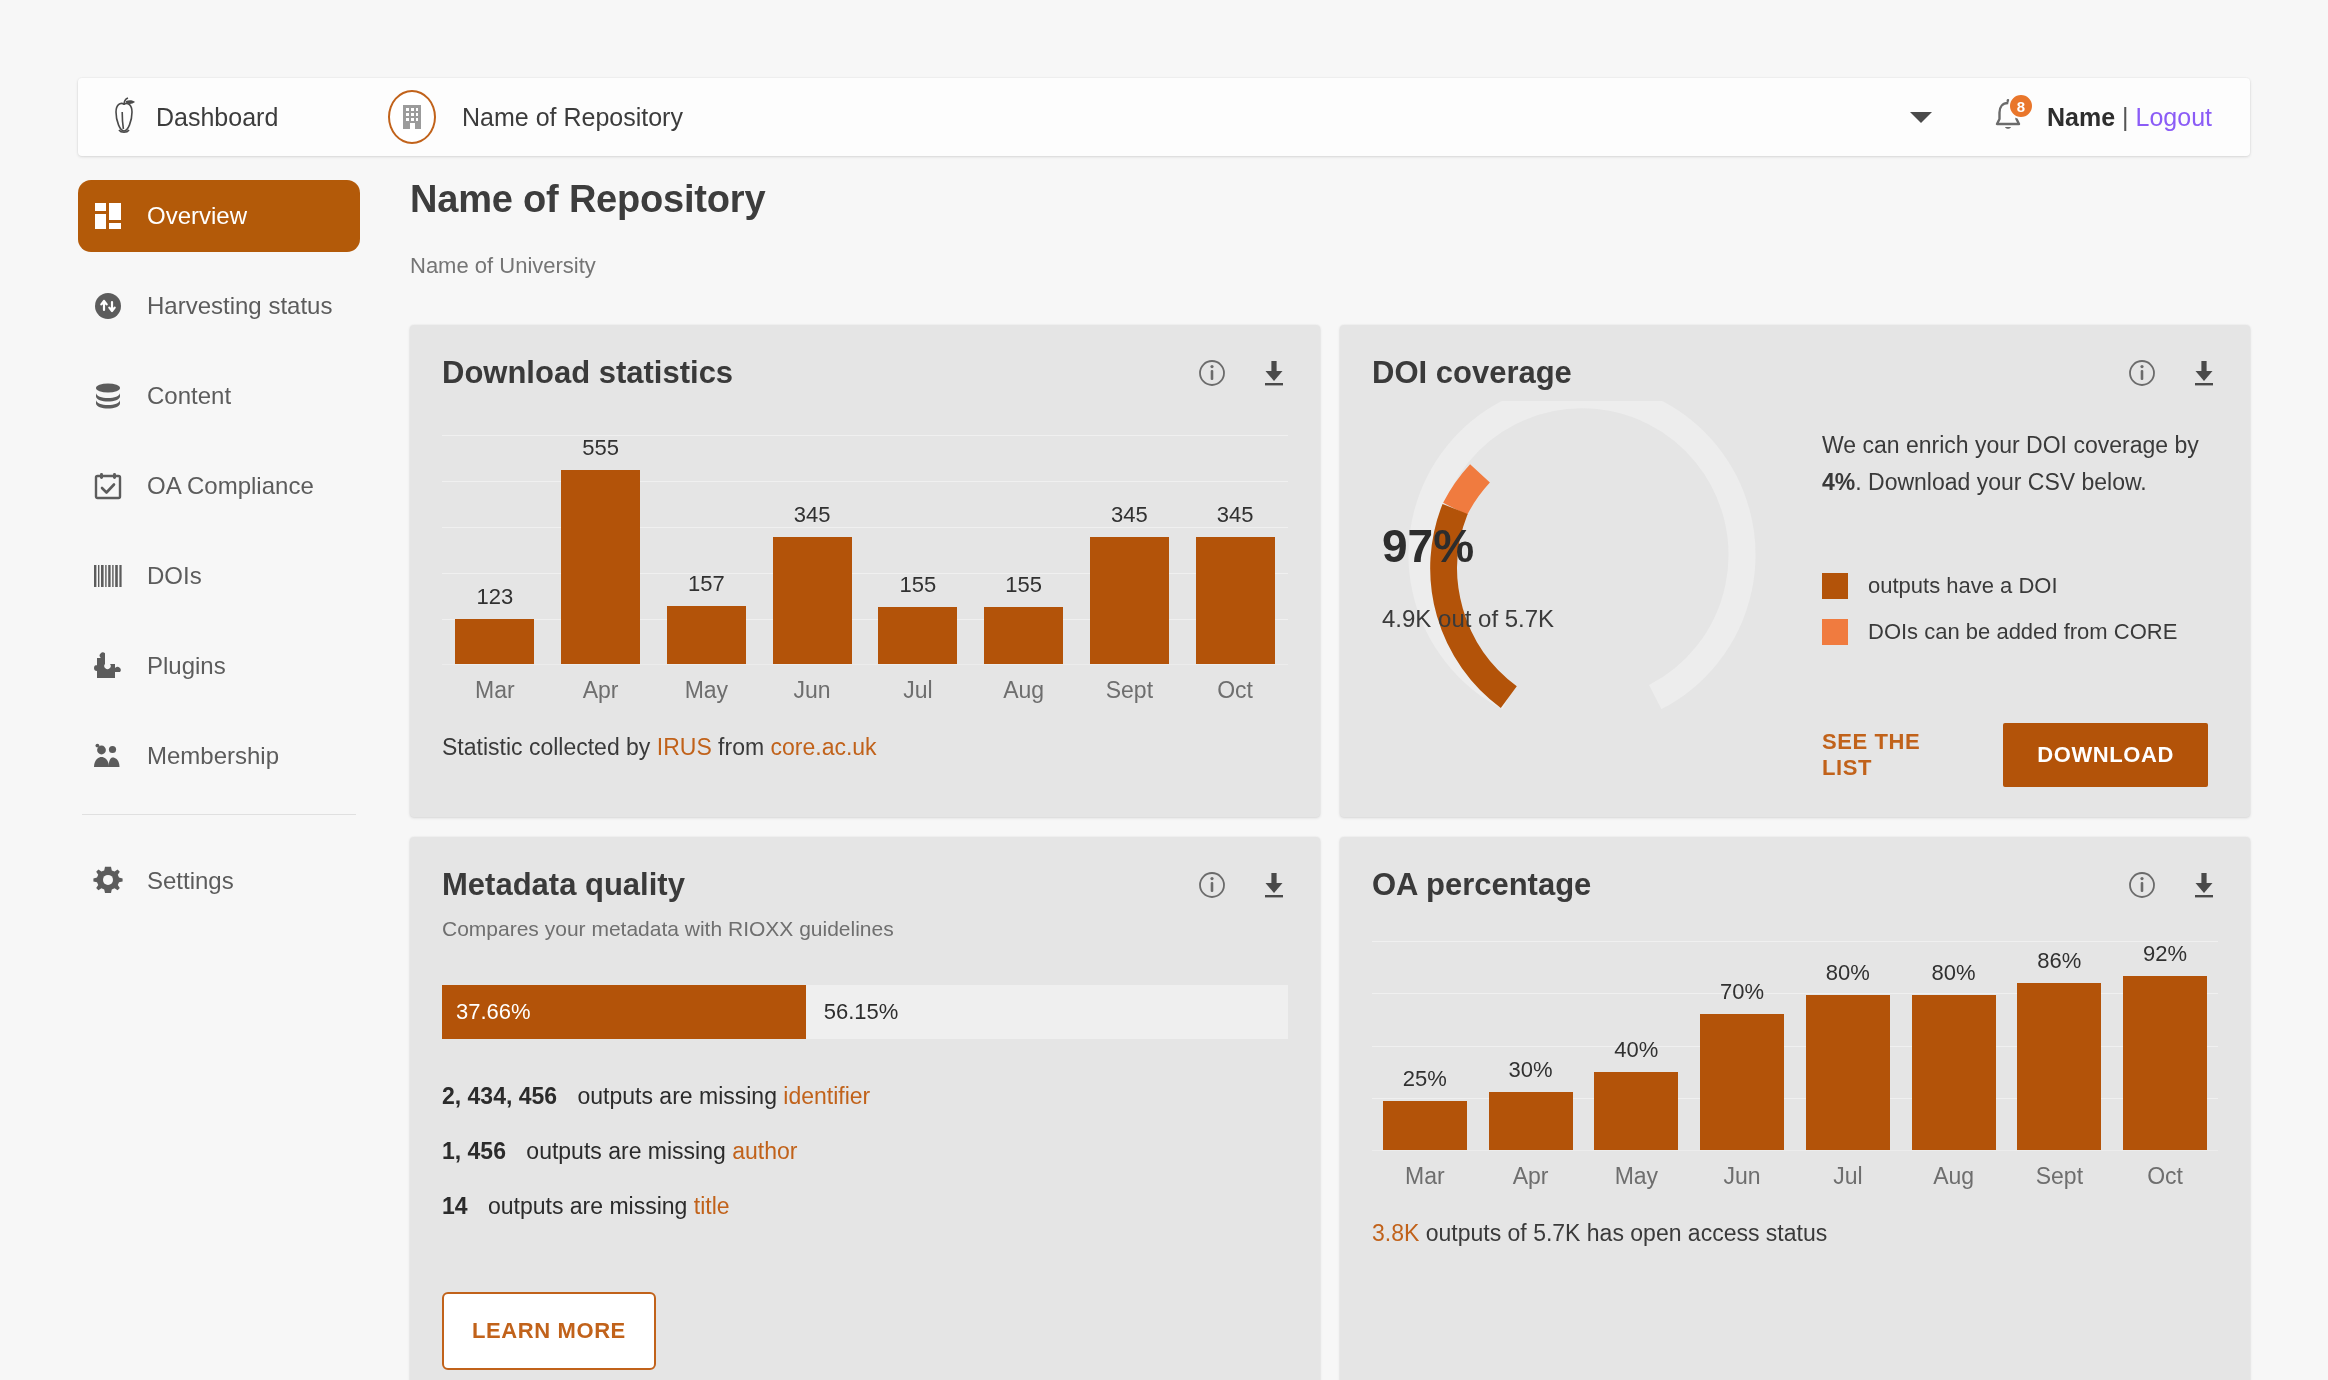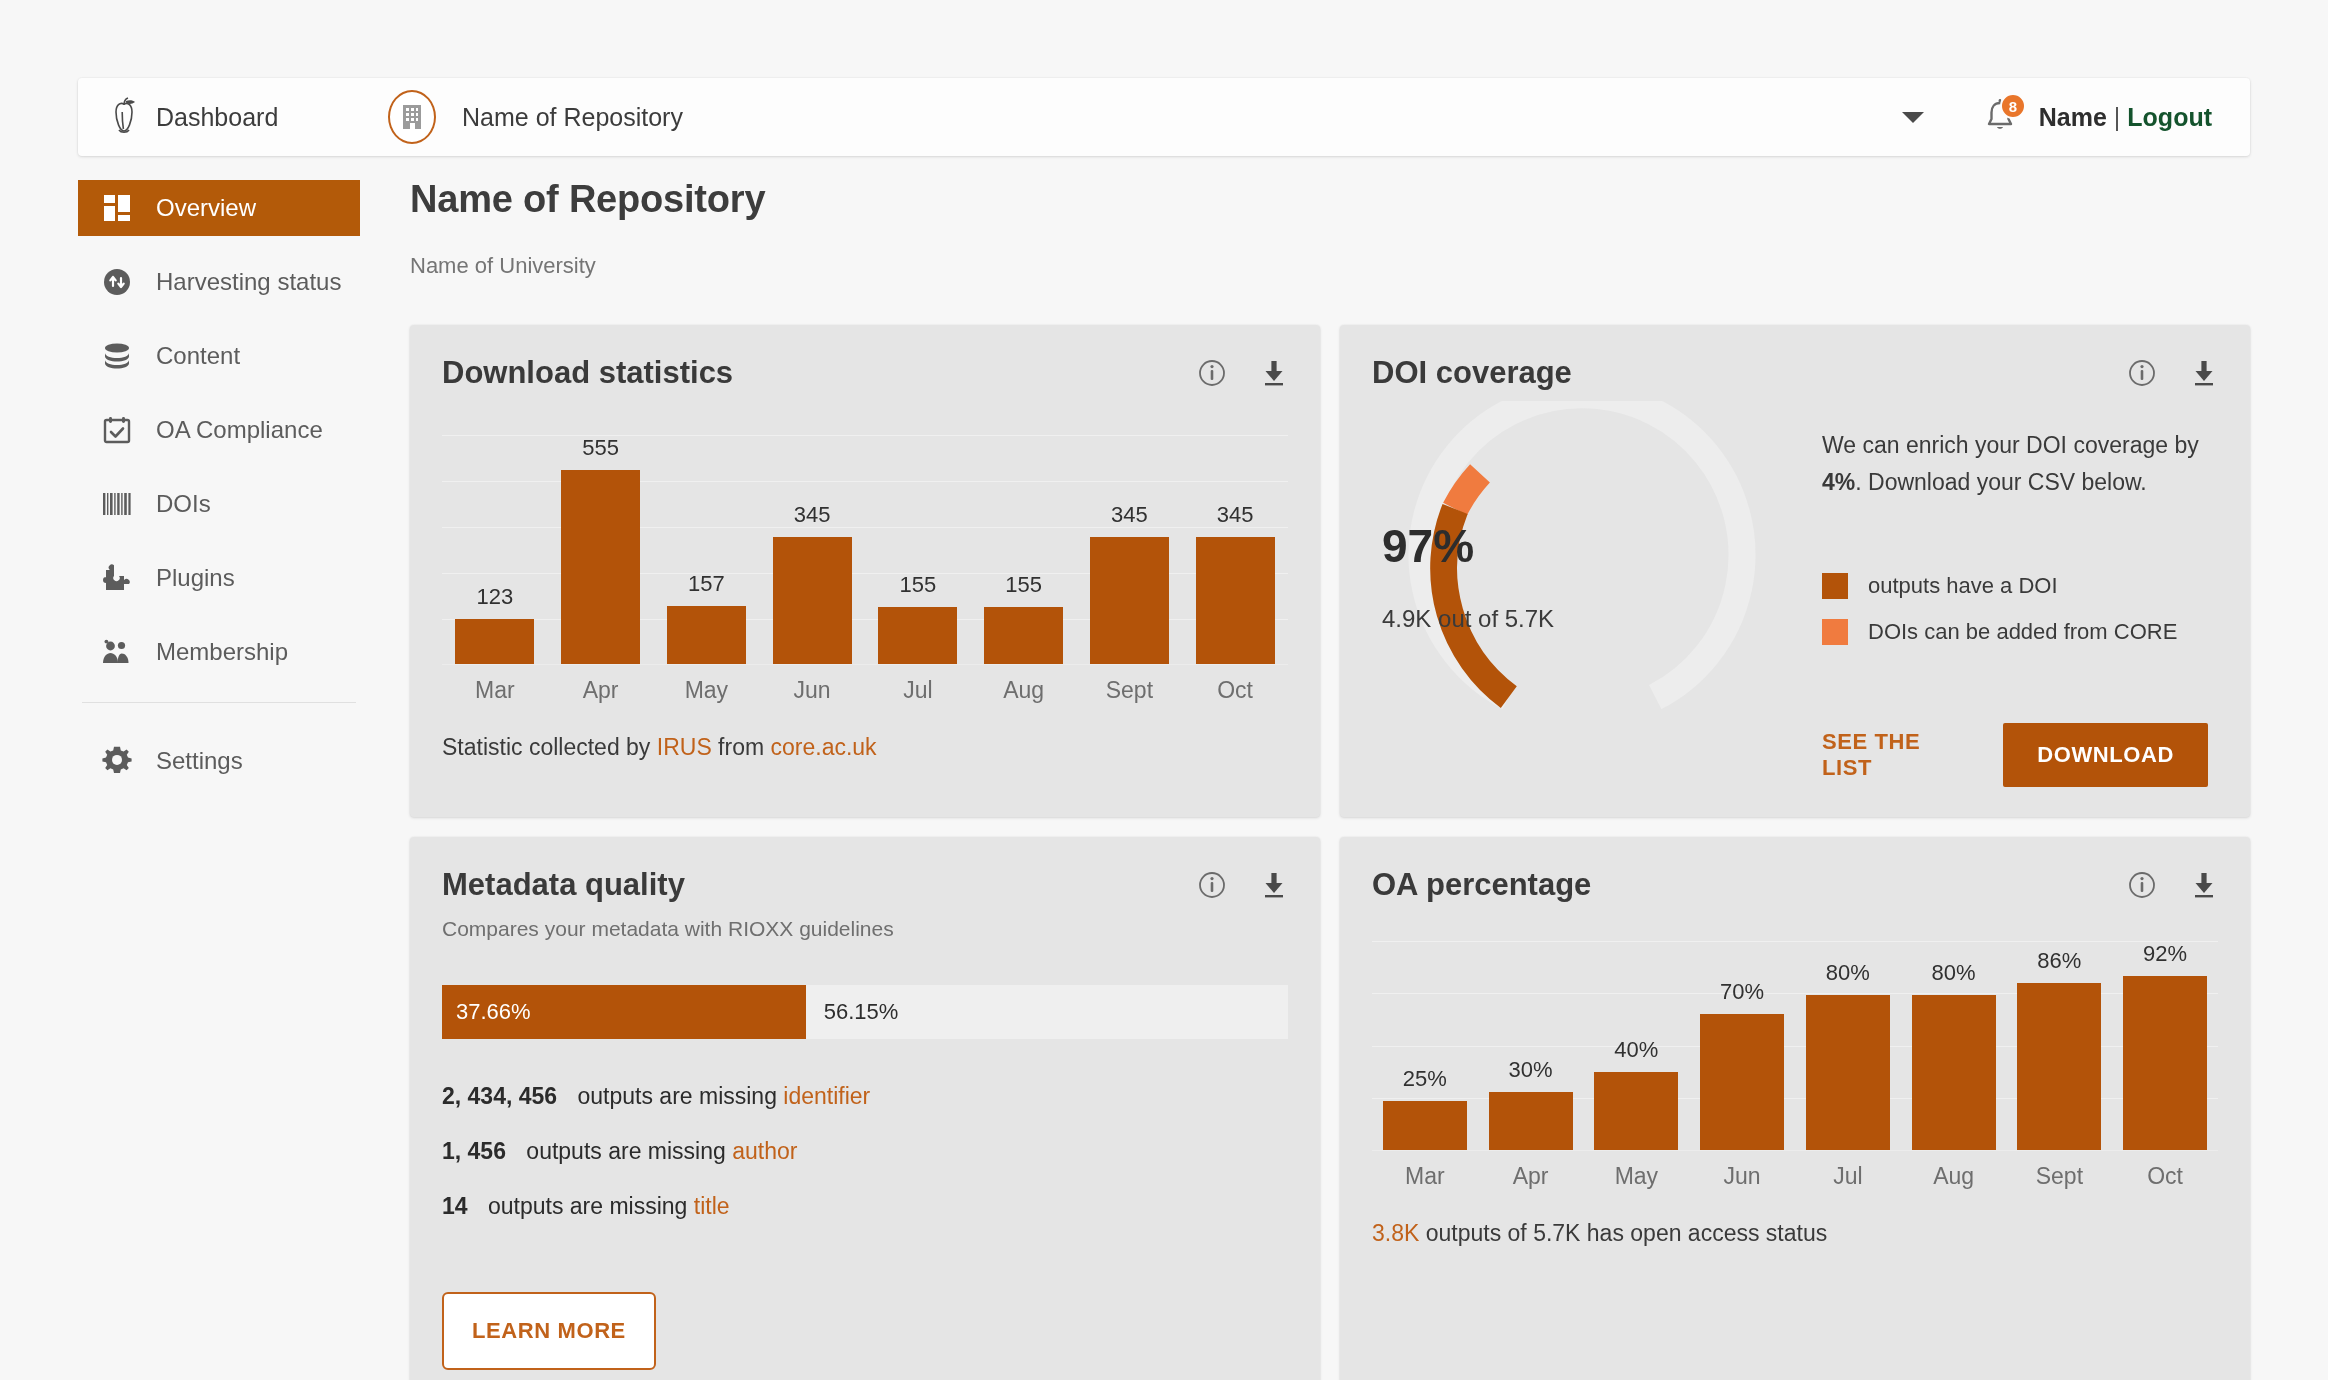--- a/index.html
+++ b/index.html
@@ -64,33 +64,33 @@
   .bell-wrap { position: relative; width: 34px; height: 40px; }
   .bell-badge {
     position: absolute; right: -9px; top: -4px;
     width: 26px; height: 26px; border-radius: 50%;
     background: #e9762b; color: #fff;
     font-size: 15px; font-weight: 700;
     display: flex; align-items: center; justify-content: center;
     border: 2px solid #fdfdfd;
   }
   .user-text { font-size: 25px; color: #2e2e2e; font-weight: 600; white-space: nowrap;}
-  .user-text .logout { color: #14532d; font-weight: 700; }
+  .user-text .logout { color: #8b5cf6; font-weight: 400; }
   .user-text .sep { color: #555; font-weight: 400; }
 
   
   .sidebar {
     position: absolute;
     left: 78px; top: 180px;
     width: 282px;
   }
   .side-item {
     display: flex; align-items: center; gap: 22px;
-    height: 56px; padding-left: 22px;
-    border-radius: 0;
+    height: 72px; padding-left: 13px;
+    border-radius: 13px;
     color: #5c5c5c; font-size: 24px;
     margin-bottom: 18px;
   }
   .side-item .ic { width: 34px; height: 34px; display:flex; align-items:center; justify-content:center; flex:none;}
   .side-item.active {
     background: #b35a09; color: #ffffff;
   }
   .side-divider {
     height: 1px; background: #e0e0e0;
     margin: 22px 4px 30px 4px;

